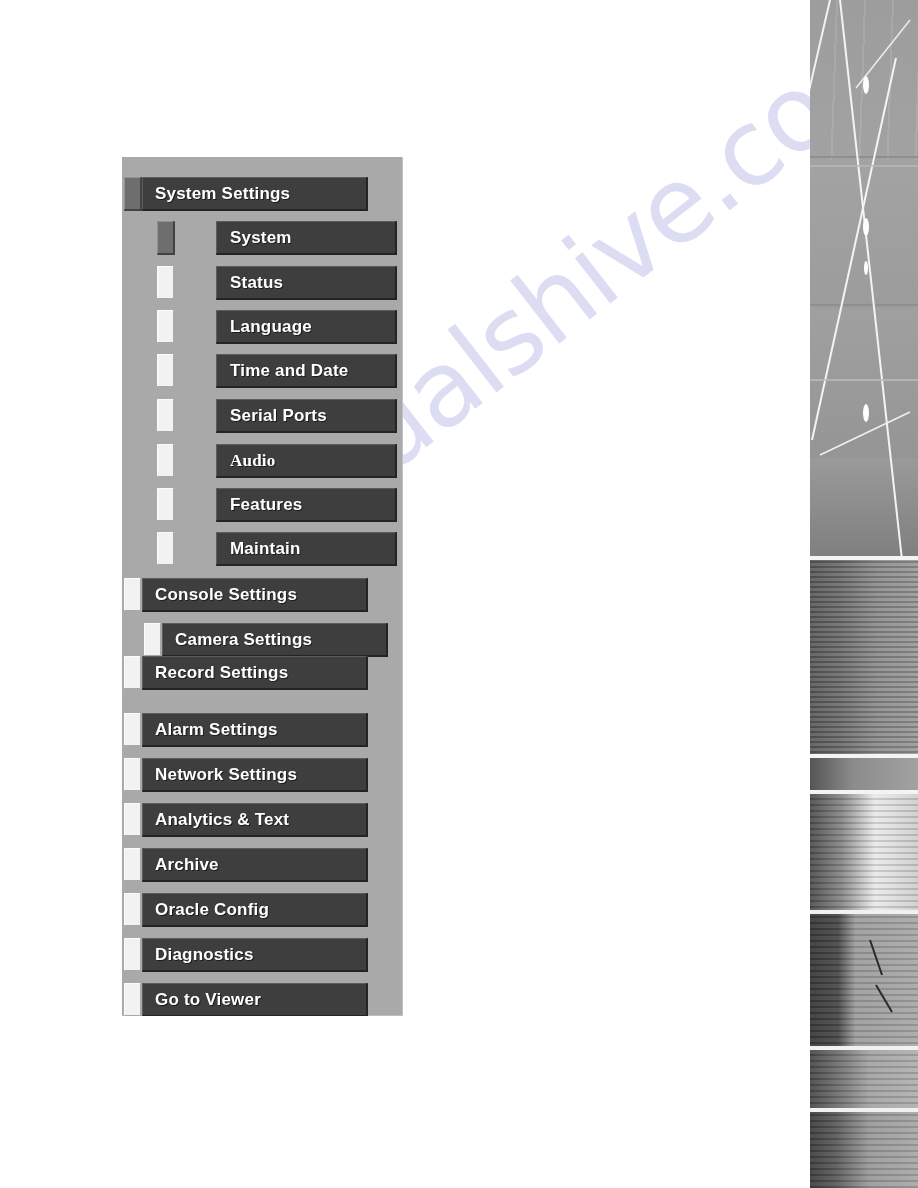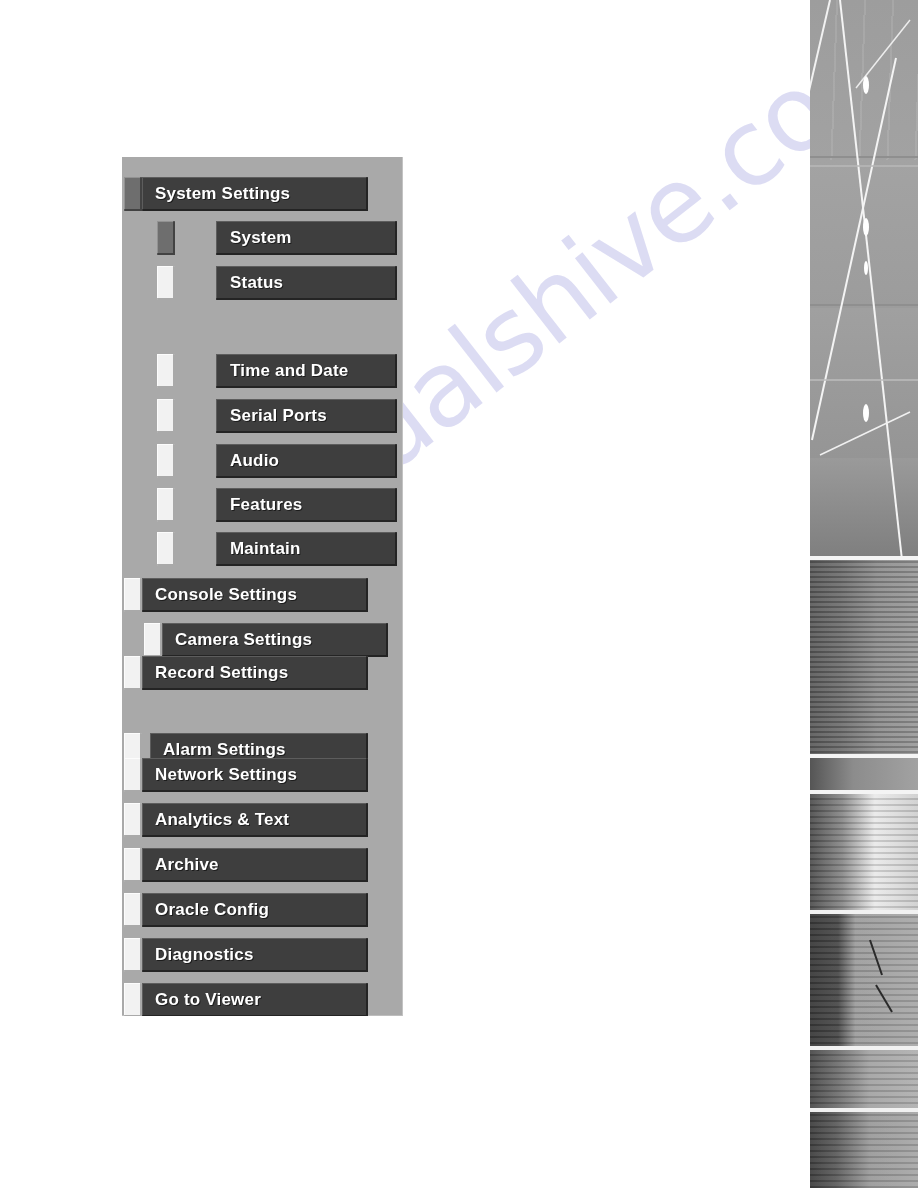--- a/index.html
+++ b/index.html
@@ -125,29 +125,33 @@
   </div>
 
   <div class="btn level-2" style="top: 64px;">
     <span class="tab selected"></span>
     <span class="face">System</span>
   </div>
   <div class="btn level-2" style="top: 109px;">
     <span class="tab"></span>
     <span class="face">Status</span>
   </div>
+  <div class="btn level-2" style="top: 153px;">
+    <span class="tab"></span>
+    <span class="face">Language</span>
+  </div>
   <div class="btn level-2" style="top: 242px;">
     <span class="tab"></span>
     <span class="face">Serial Ports</span>
   </div>
   <div class="btn level-2" style="top: 197px;">
     <span class="tab"></span>
     <span class="face">Time and Date</span>
   </div>
-  <div class="btn level-2" style="top: 287px;">
+  <div class="btn level-2" style="top: 287px; font-family: Liberation Serif, serif;">
     <span class="tab"></span>
     <span class="face">Audio</span>
   </div>
   <div class="btn level-2" style="top: 331px;">
     <span class="tab"></span>
     <span class="face">Features</span>
   </div>
   <div class="btn level-2" style="top: 375px;">
     <span class="tab"></span>
     <span class="face">Maintain</span>
@@ -158,21 +162,21 @@
     <span class="face">Console Settings</span>
   </div>
   <div class="btn level-1" style="top: 466px; padding-left: 20px;">
     <span class="tab"></span>
     <span class="face">Camera Settings</span>
   </div>
   <div class="btn level-1" style="top: 499px;">
     <span class="tab"></span>
     <span class="face">Record Settings</span>
   </div>
-  <div class="btn level-1" style="top: 576px; gap: 8px;">
+  <div class="btn level-1" style="top: 556px;">
     <span class="tab"></span>
     <span class="face">Alarm Settings</span>
   </div>
   <div class="btn level-1" style="top: 601px;">
     <span class="tab"></span>
     <span class="face">Network Settings</span>
   </div>
   <div class="btn level-1" style="top: 646px;">
     <span class="tab"></span>
     <span class="face">Analytics &amp; Text</span>

